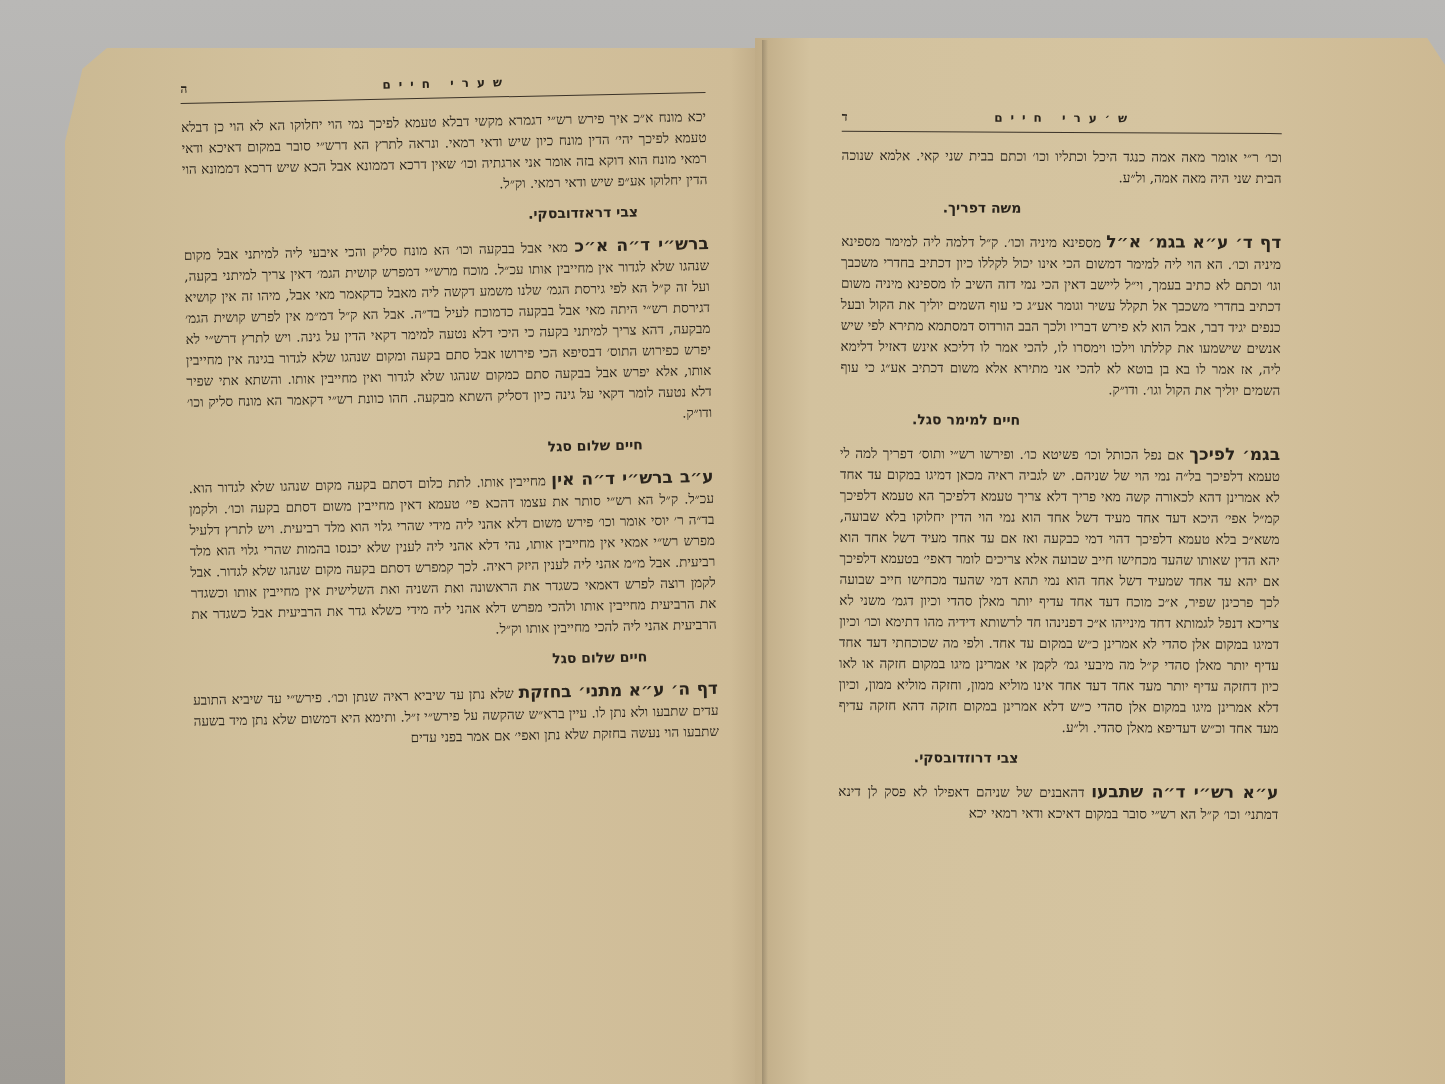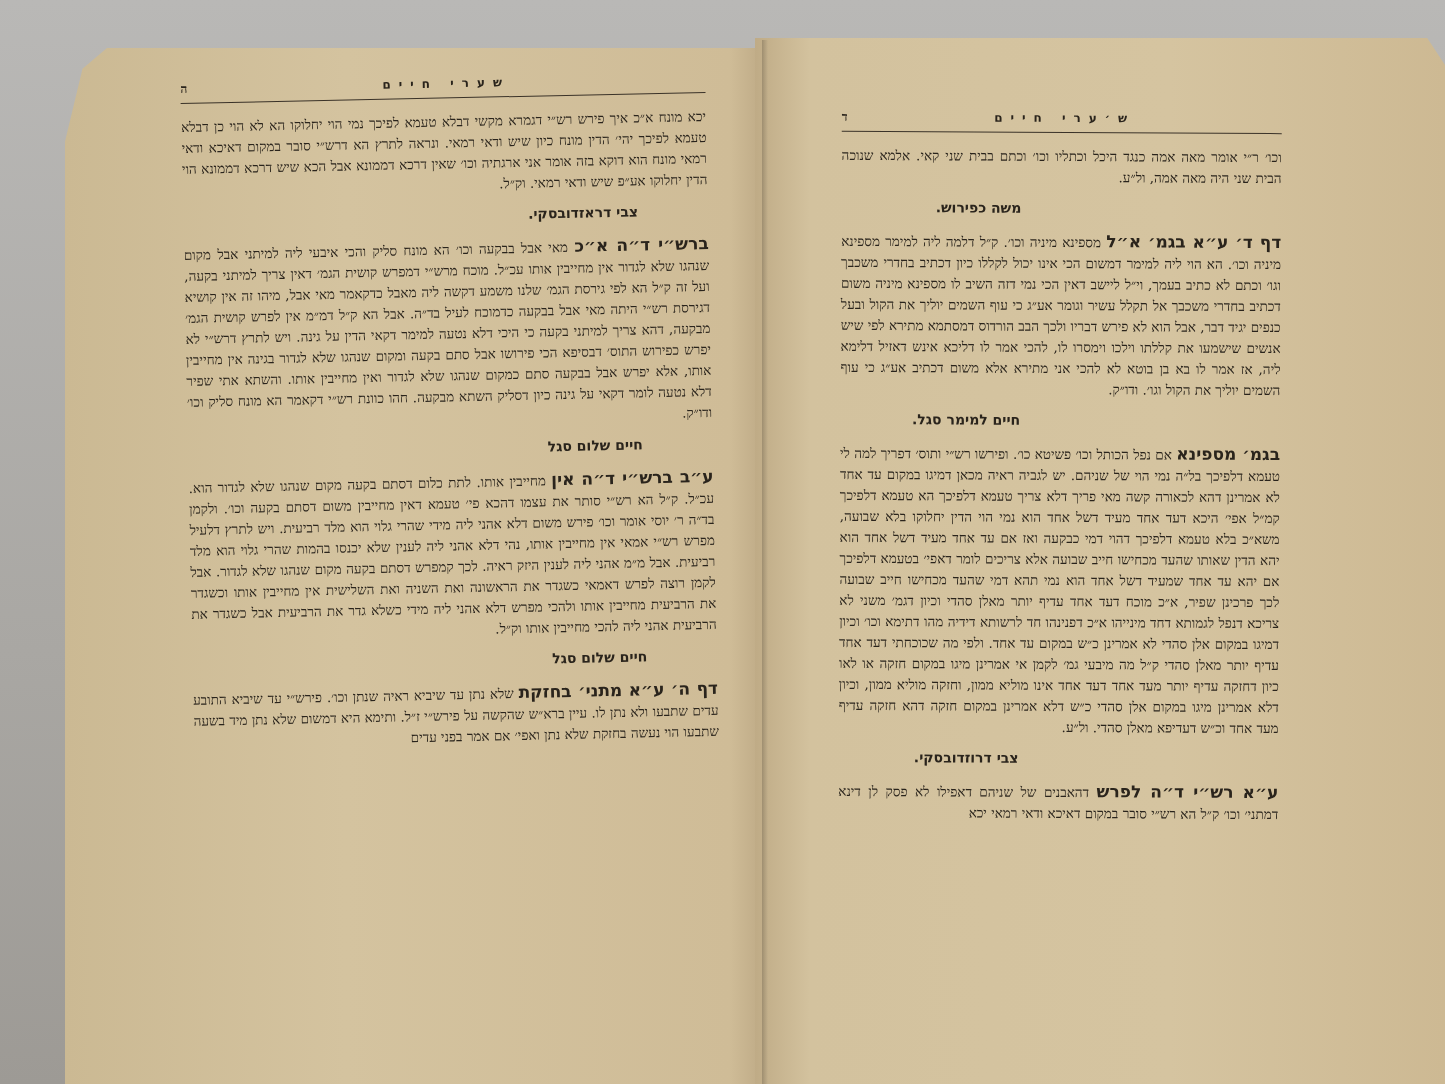--- a/index.html
+++ b/index.html
@@ -63,31 +63,31 @@
 <div class="page" id="right-page">
   <div class="col" id="right-col">
     <div class="runhead">
       <span class="title">ש׳ערי חיים</span>
       <span class="pg">ד</span>
     </div>
     <p class="para">
       <span class="lead"></span>
       <span>וכו׳ ר״י אומר מאה אמה כנגד היכל וכתליו וכו׳ וכתם בבית שני קאי. אלמא שנוכה הבית שני היה מאה אמה, ול״ע.</span>
     </p>
-    <div class="sig right-page">משה כפירוש.</div>
+    <div class="sig right-page">משה דפריך.</div>
     <p class="para">
       <span class="lead">דף ד׳ ע״א בגמ׳ א״ל</span>
       <span>מספינא מיניה וכו׳. ק״ל דלמה ליה למימר מספינא מיניה וכו׳. הא הוי ליה למימר דמשום הכי אינו יכול לקללו כיון דכתיב בחדרי משכבך וגו׳ וכתם לא כתיב בעמך, וי״ל ליישב דאין הכי נמי דזה השיב לו מספינא מיניה משום דכתיב בחדרי משכבך אל תקלל עשיר וגומר אע״ג כי עוף השמים יוליך את הקול ובעל כנפים יגיד דבר, אבל הוא לא פירש דבריו ולכך הבב הורדוס דמסתמא מתירא לפי שיש אנשים שישמעו את קללתו וילכו וימסרו לו, להכי אמר לו דליכא אינש דאזיל דלימא ליה, אז אמר לו בא בן בוטא לא להכי אני מתירא אלא משום דכתיב אע״ג כי עוף השמים יוליך את הקול וגו׳. ודו״ק.</span>
     </p>
     <div class="sig right-page">חיים למימר סגל.</div>
     <p class="para">
-      <span class="lead">בגמ׳ מספינא</span>
+      <span class="lead">בגמ׳ לפיכך</span>
       <span>אם נפל הכותל וכו׳ פשיטא כו׳. ופירשו רש״י ותוס׳ דפריך למה לי טעמא דלפיכך בל״ה נמי הוי של שניהם. יש לגביה ראיה מכאן דמיגו במקום עד אחד לא אמרינן דהא לכאורה קשה מאי פריך דלא צריך טעמא דלפיכך הא טעמא דלפיכך קמ״ל אפי׳ היכא דעד אחד מעיד דשל אחד הוא נמי הוי הדין יחלוקו בלא שבועה, משא״כ בלא טעמא דלפיכך דהוי דמי כבקעה ואז אם עד אחד מעיד דשל אחד הוא יהא הדין שאותו שהעד מכחישו חייב שבועה אלא צריכים לומר דאפי׳ בטעמא דלפיכך אם יהא עד אחד שמעיד דשל אחד הוא נמי תהא דמי שהעד מכחישו חייב שבועה לכך פרכינן שפיר, א״כ מוכח דעד אחד עדיף יותר מאלן סהדי וכיון דגמ׳ משני לא צריכא דנפל לגמותא דחד מינייהו א״כ דפנינהו חד לרשותא דידיה מהו דתימא וכו׳ וכיון דמיגו במקום אלן סהדי לא אמרינן כ״ש במקום עד אחד. ולפי מה שכוכחתי דעד אחד עדיף יותר מאלן סהדי ק״ל מה מיבעי גמ׳ לקמן אי אמרינן מיגו במקום חזקה או לאו כיון דחזקה עדיף יותר מעד אחד דעד אחד אינו מוליא ממון, וחזקה מוליא ממון, וכיון דלא אמרינן מיגו במקום אלן סהדי כ״ש דלא אמרינן במקום חזקה דהא חזקה עדיף מעד אחד וכ״ש דעדיפא מאלן סהדי. ול״ע.</span>
     </p>
     <div class="sig right-page">צבי דרוזדובסקי.</div>
     <p class="para">
-      <span class="lead">ע״א רש״י ד״ה לפרש</span>
+      <span class="lead">ע״א רש״י ד״ה שתבעו</span>
       <span>דהאבנים של שניהם דאפילו לא פסק לן דינא דמתני׳ וכו׳ ק״ל הא רש״י סובר במקום דאיכא ודאי רמאי יכא</span>
     </p>
   </div>
 </div>
 
 <div id="fold"></div>
 
 </body></html>

